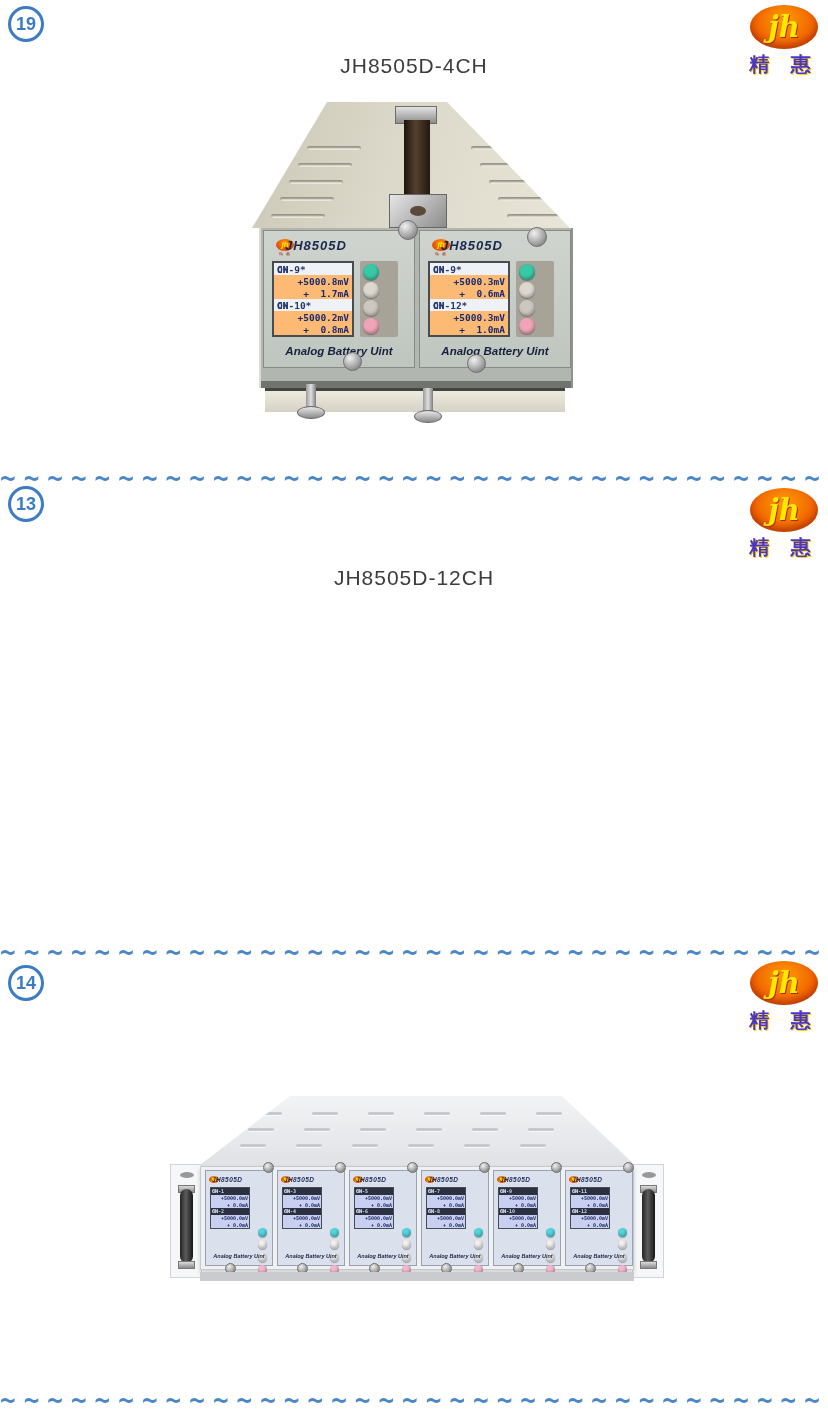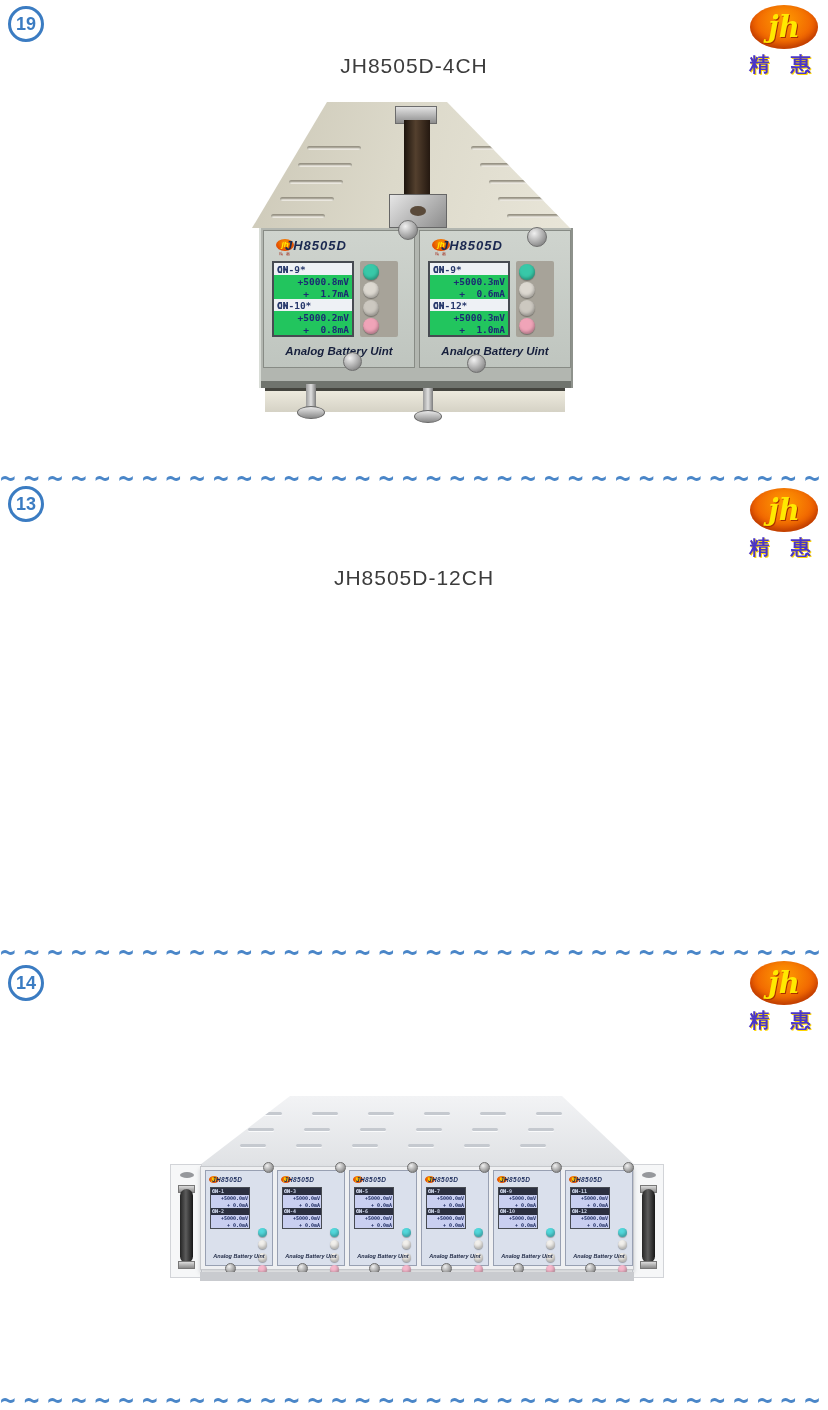--- a/index.html
+++ b/index.html
@@ -63,21 +63,21 @@
   .mod-lg .mod-brand{margin-left:9px;color:#1a2850;font-weight:bold;font-style:italic;
     font-size:13px;letter-spacing:1px;}
   .mod-lg .mod-body{position:absolute;left:8px;top:30px;width:138px;height:78px;display:flex;}
   .lcd{font-family:"DejaVu Sans Mono",monospace;border:2px solid #474b52;background:#fff;
     position:relative;flex:0 0 auto;}
   .lcd .lrow{position:relative;display:flex;justify-content:space-between;align-items:center;
     white-space:pre;overflow:hidden;font-weight:bold;}
   .lcd-lg{width:82px;height:76px;}
   .lcd-lg .lrow{height:12px;font-size:9.5px;padding:0 3px;}
   .lcd-lg .lhead{background:#eef1f5;color:#27396c;}
-  .lcd-lg .lval{background:#22c55e;color:#1b2b72;justify-content:flex-end;}
+  .lcd-lg .lval{background:#fdba74;color:#1b2b72;justify-content:flex-end;}
   .btncol{position:relative;display:flex;flex-direction:column;justify-content:space-between;flex:0 0 auto;}
   .btncol .btnrow{position:relative;display:flex;align-items:center;}
   .devbtn{position:relative;border-radius:50%;box-shadow:inset -1px -2px 3px rgba(0,0,0,.25),0 1px 1px rgba(0,0,0,.3);}
   .btncol-lg{margin-left:6px;width:38px;height:76px;background:#a7a399;border-radius:2px;
     padding:3px 3px;}
   .btncol-lg .btnlab{width:11px;font-size:6px;color:#2c2c28;text-align:right;margin-right:2px;
     font-weight:bold;transform:scale(.9);}
   .btncol-lg .devbtn{width:16px;height:16px;}
   .mod-lg .mod-unit{position:absolute;left:0;bottom:10px;width:100%;text-align:center;
     color:#161f3c;font-weight:bold;font-style:italic;font-size:11.5px;}

